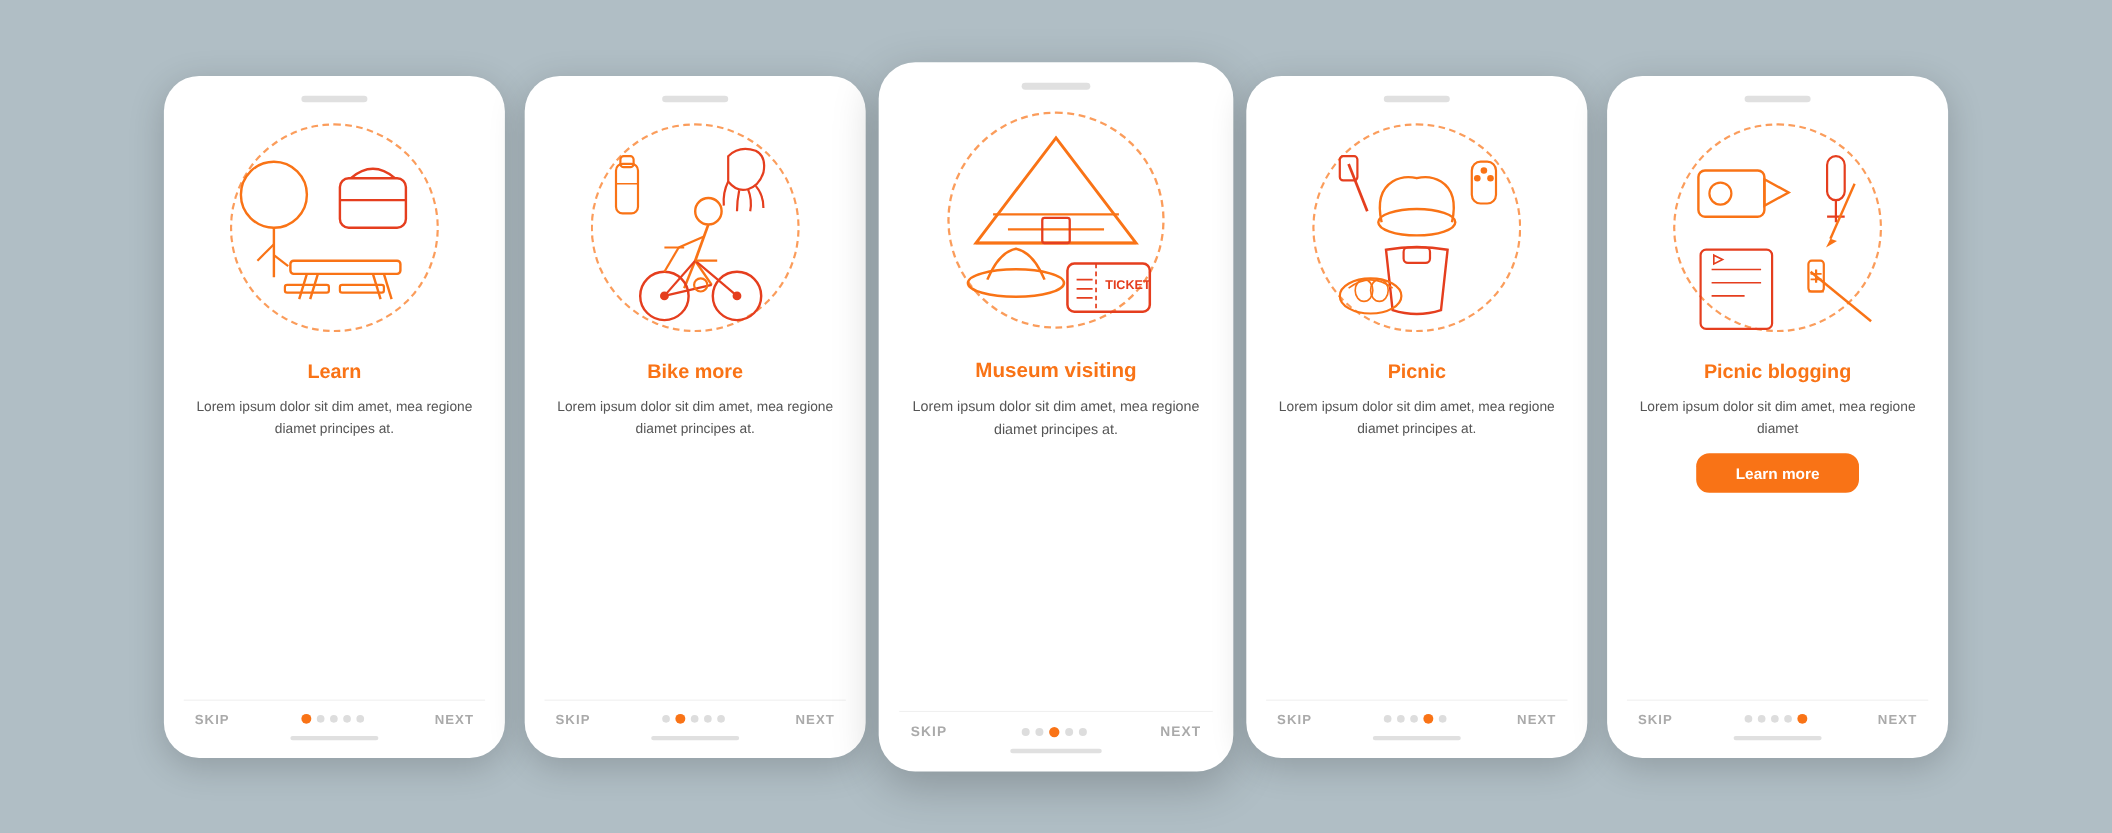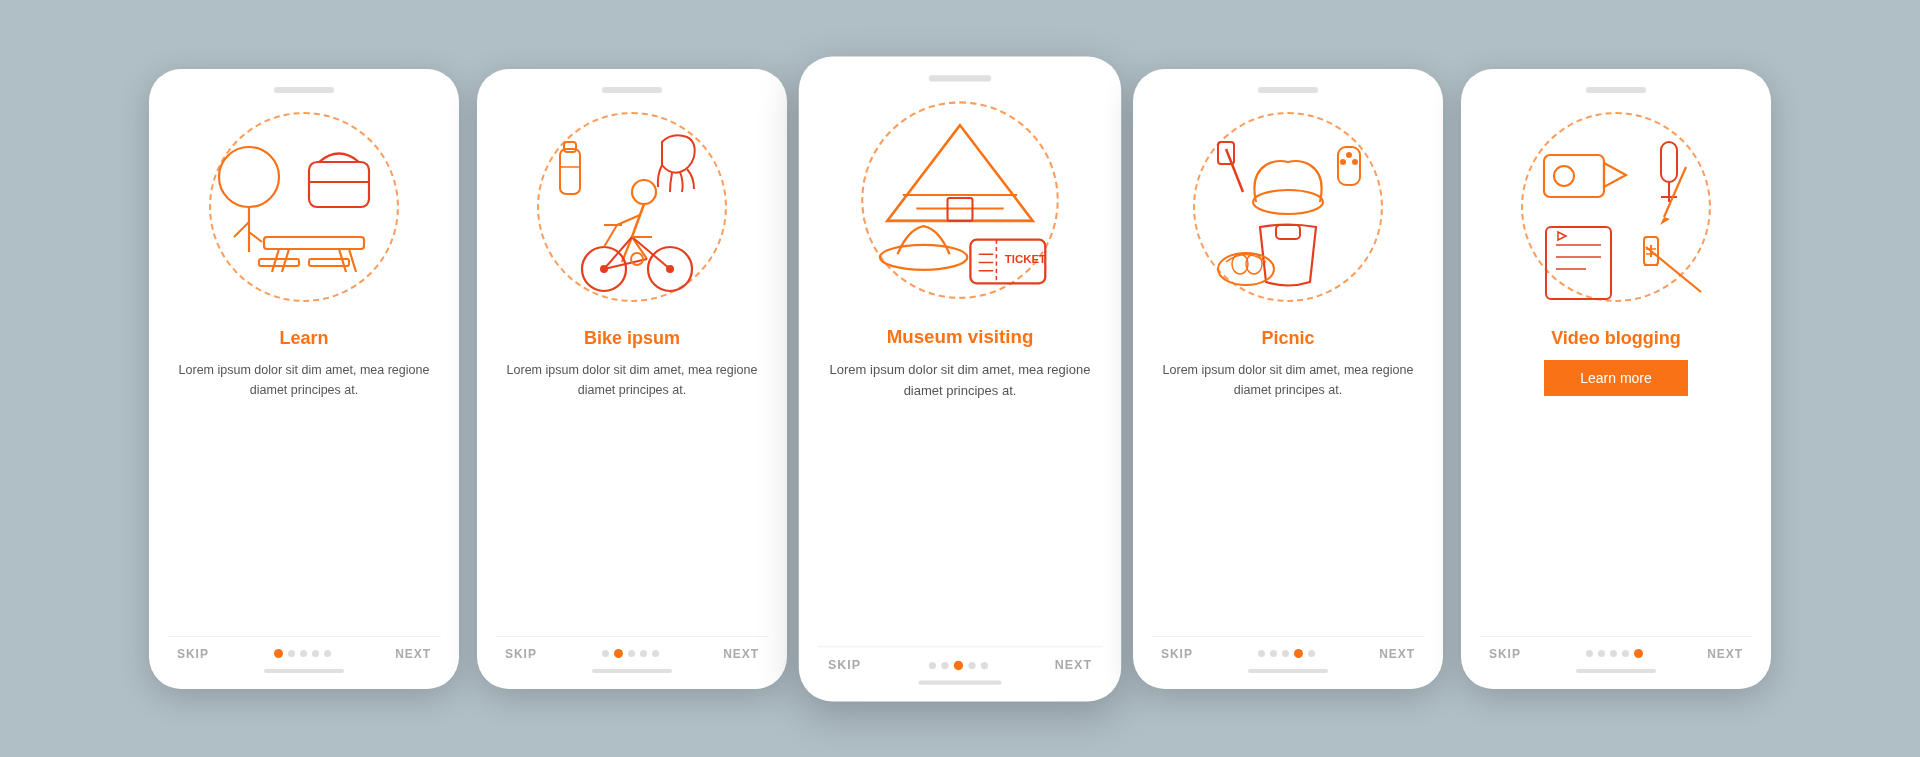--- a/index.html
+++ b/index.html
@@ -92,24 +92,24 @@
       text-align: center;
       line-height: 1.6;
       margin-bottom: 12px;
       padding: 0 4px;
     }
     
     .learn-more-btn {
       background: #f97316;
       color: #fff;
       border: none;
-      border-radius: 0;
+      border-radius: 12px;
       padding: 10px 36px;
       font-size: 14px;
-      font-weight: 400;
+      font-weight: 700;
       cursor: pointer;
       margin-bottom: 10px;
     }
     
     .card-bottom {
       width: 100%;
       display: flex;
       align-items: center;
       justify-content: space-between;
       padding: 0 10px;
@@ -239,21 +239,21 @@
         <line x1="72" y1="118" x2="90" y2="118" stroke="#f97316" stroke-width="2"></line>
 
         <line x1="100" y1="130" x2="120" y2="130" stroke="#f97316" stroke-width="2"></line>
 
         <circle cx="72" cy="162" r="4" fill="#e53e1e"></circle>
         <circle cx="138" cy="162" r="4" fill="#e53e1e"></circle>
 
         <circle cx="105" cy="152" r="6" fill="none" stroke="#f97316" stroke-width="2"></circle>
       </svg>
     </div>
-    <div class="card-title">Bike ipsum</div>
+    <div class="card-title">Bike more</div>
     <div class="card-body">Lorem ipsum dolor sit dim amet, mea regione diamet principes at.</div>
     <div class="spacer"></div>
     <div class="card-bottom">
       <span class="nav-skip">SKIP</span>
       <div class="dots">
         <div class="dot"></div>
         <div class="dot active"></div>
         <div class="dot"></div>
         <div class="dot"></div>
         <div class="dot"></div>
@@ -380,21 +380,22 @@
         <polygon points="42,125 42,133 50,129" fill="none" stroke="#e53e1e" stroke-width="1.5"></polygon>
 
         <line x1="130" y1="140" x2="185" y2="185" stroke="#f97316" stroke-width="2.2"></line>
         <rect x="128" y="130" width="14" height="28" rx="3" fill="none" stroke="#f97316" stroke-width="2"></rect>
         <line x1="135" y1="138" x2="135" y2="150" stroke="#f97316" stroke-width="2"></line>
         <line x1="130" y1="142" x2="140" y2="142" stroke="#f97316" stroke-width="1.5"></line>
         <line x1="130" y1="147" x2="140" y2="147" stroke="#f97316" stroke-width="1.5"></line>
         <line x1="128" y1="158" x2="142" y2="158" stroke="#f97316" stroke-width="2"></line>
       </svg>
     </div>
-    <div class="card-title">Video blogging</div>
+    <div class="card-title">Picnic blogging</div>
+    <div class="card-body">Lorem ipsum dolor sit dim amet, mea regione diamet</div>
     <button class="learn-more-btn">Learn more</button>
     <div class="card-bottom">
       <span class="nav-skip">SKIP</span>
       <div class="dots">
         <div class="dot"></div>
         <div class="dot"></div>
         <div class="dot"></div>
         <div class="dot"></div>
         <div class="dot active"></div>
       </div>

